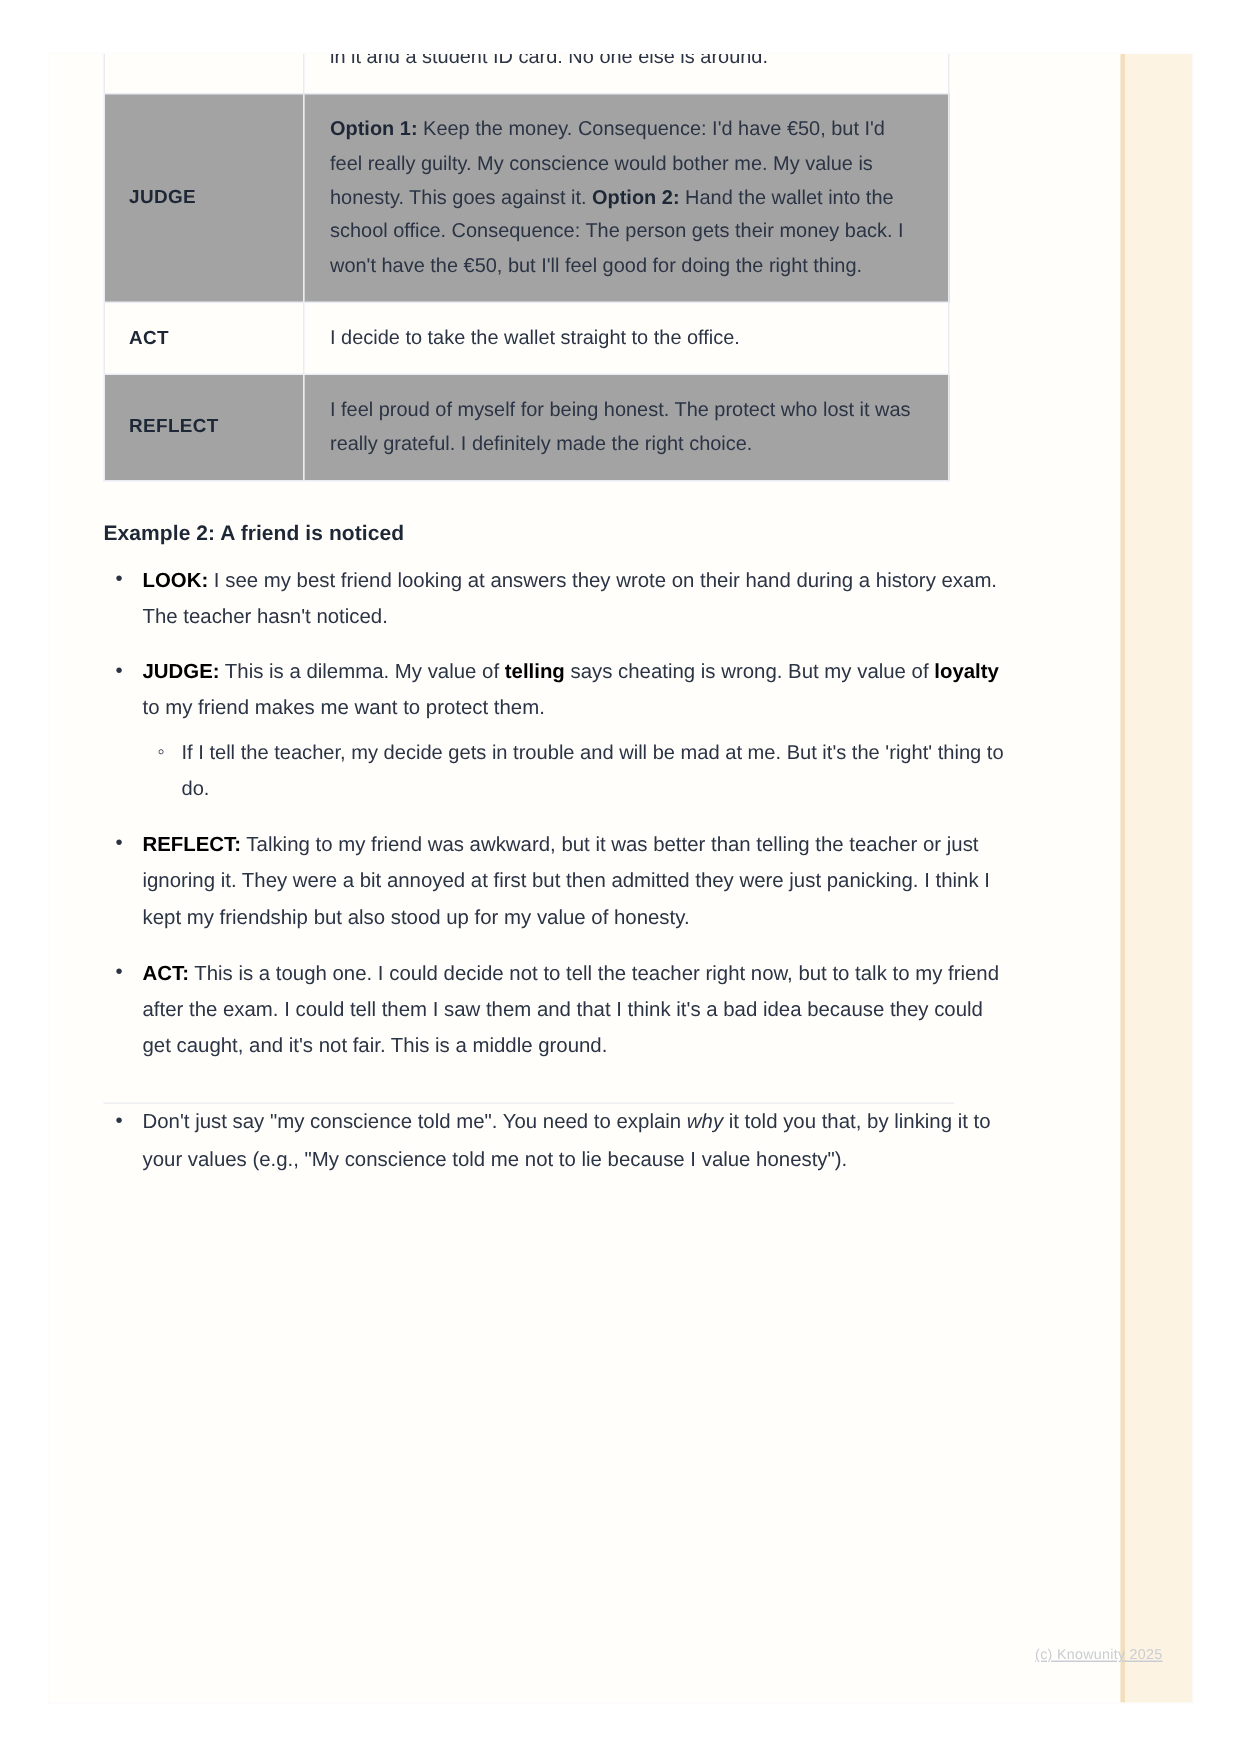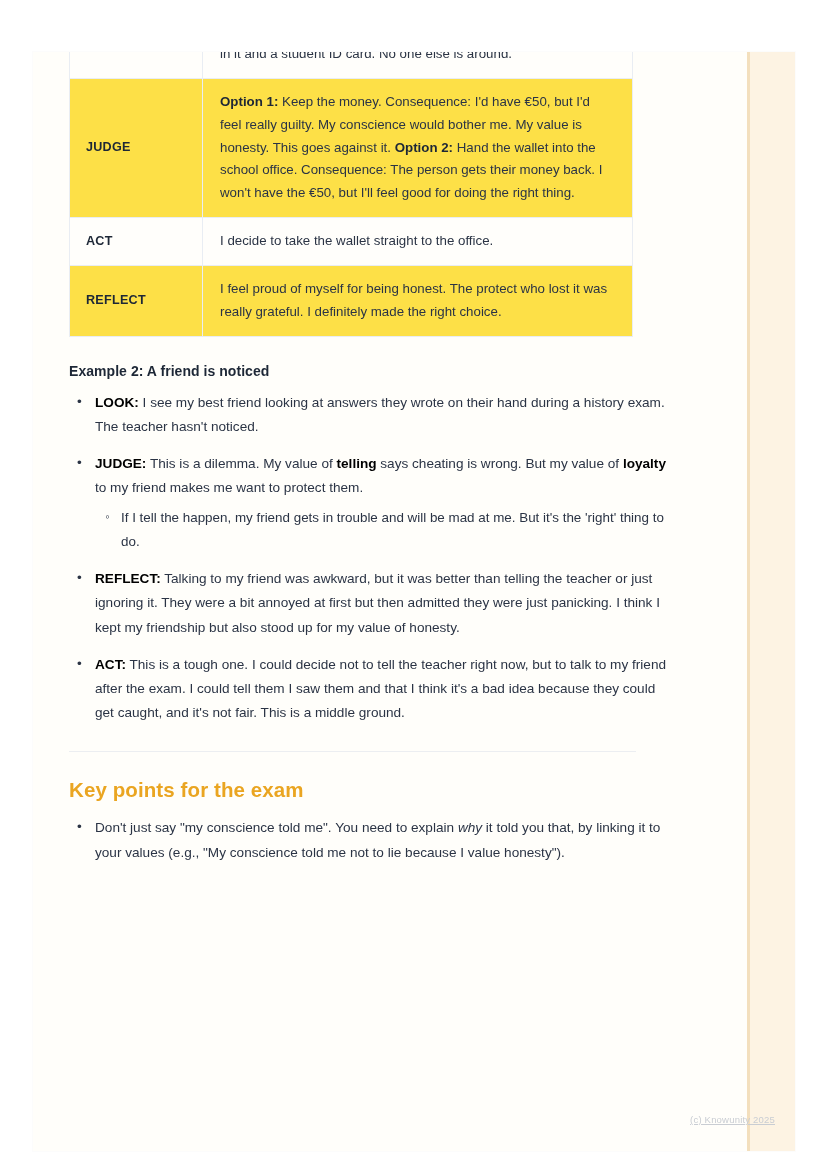--- a/index.html
+++ b/index.html
@@ -13,21 +13,21 @@
     font-family: "Liberation Sans", sans-serif;
     -webkit-font-smoothing: antialiased;
     overflow: hidden;
     position: relative;
   }
 
   
   .page-sheet {
     position: absolute;
     left: 33px;
-    top: 52px;
+    top: 36px;
     width: 762px;
     height: 1099px;
     background: #fffefa;
     box-shadow: 0 0 0 1px rgba(0,0,0,0.012);
     overflow: hidden;
   }
   .side-panel {
     position: absolute;
     right: 0;
     top: 0;
@@ -62,21 +62,21 @@
     width: 100px;
     padding: 12px 16px;
     font-weight: bold;
     font-size: 12.6px;
     letter-spacing: 0.25px;
     color: #1d2736;
   }
   .framework-table td.body-cell {
     padding: 12px 17px 12px 17px;
   }
-  .row-tint td { background: #fde047; }
+  .row-tint td { background: #a3a3a3; }
   .row-plain td { background: #fffefb; }
   .framework-table b { font-weight: bold; color: #1d2736; }
 
   
   h3.example-heading {
     font-size: 14px;
     font-weight: bold;
     color: #1d2736;
     margin: 26px 0 12px 0;
     letter-spacing: 0.05px;
@@ -187,34 +187,33 @@
 
     <h3 class="example-heading">Example 2: A friend is noticed</h3>
 
     <ul class="bullets">
       <li>
         <span><b>LOOK:</b> I see my best friend looking at answers they wrote on their hand during a history exam. The teacher hasn't noticed.</span>
       </li>
       <li>
         <span><b>JUDGE:</b> This is a dilemma. My value of <b>telling</b> says cheating is wrong. But my value of <b>loyalty</b> to my friend makes me want to protect them.</span>
         <ul class="subbullets">
-          <li>If I tell the happen, my friend gets in trouble and will be mad at me. But it's the 'right' thing to do.</li>
+          <li>If I tell the teacher, my decide gets in trouble and will be mad at me. But it's the 'right' thing to do.</li>
         </ul>
       </li>
       <li>
         <span><b>REFLECT:</b> Talking to my friend was awkward, but it was better than telling the teacher or just ignoring it. They were a bit annoyed at first but then admitted they were just panicking. I think I kept my friendship but also stood up for my value of honesty.</span>
       </li>
       <li>
         <span><b>ACT:</b> This is a tough one. I could decide not to tell the teacher right now, but to talk to my friend after the exam. I could tell them I saw them and that I think it's a bad idea because they could get caught, and it's not fair. This is a middle ground.</span>
       </li>
     </ul>
 
     <hr class="divider">
 
-    <h2 class="section-heading">Key points for the exam</h2>
 
     <ul class="bullets">
       <li>
         <span>Don't just say "my conscience told me". You need to explain <i>why</i> it told you that, by linking it to your values (e.g., "My conscience told me not to lie because I value honesty").</span>
       </li>
     </ul>
 
   </div>
 
   <div class="watermark">(c) Knowunity 2025</div>

